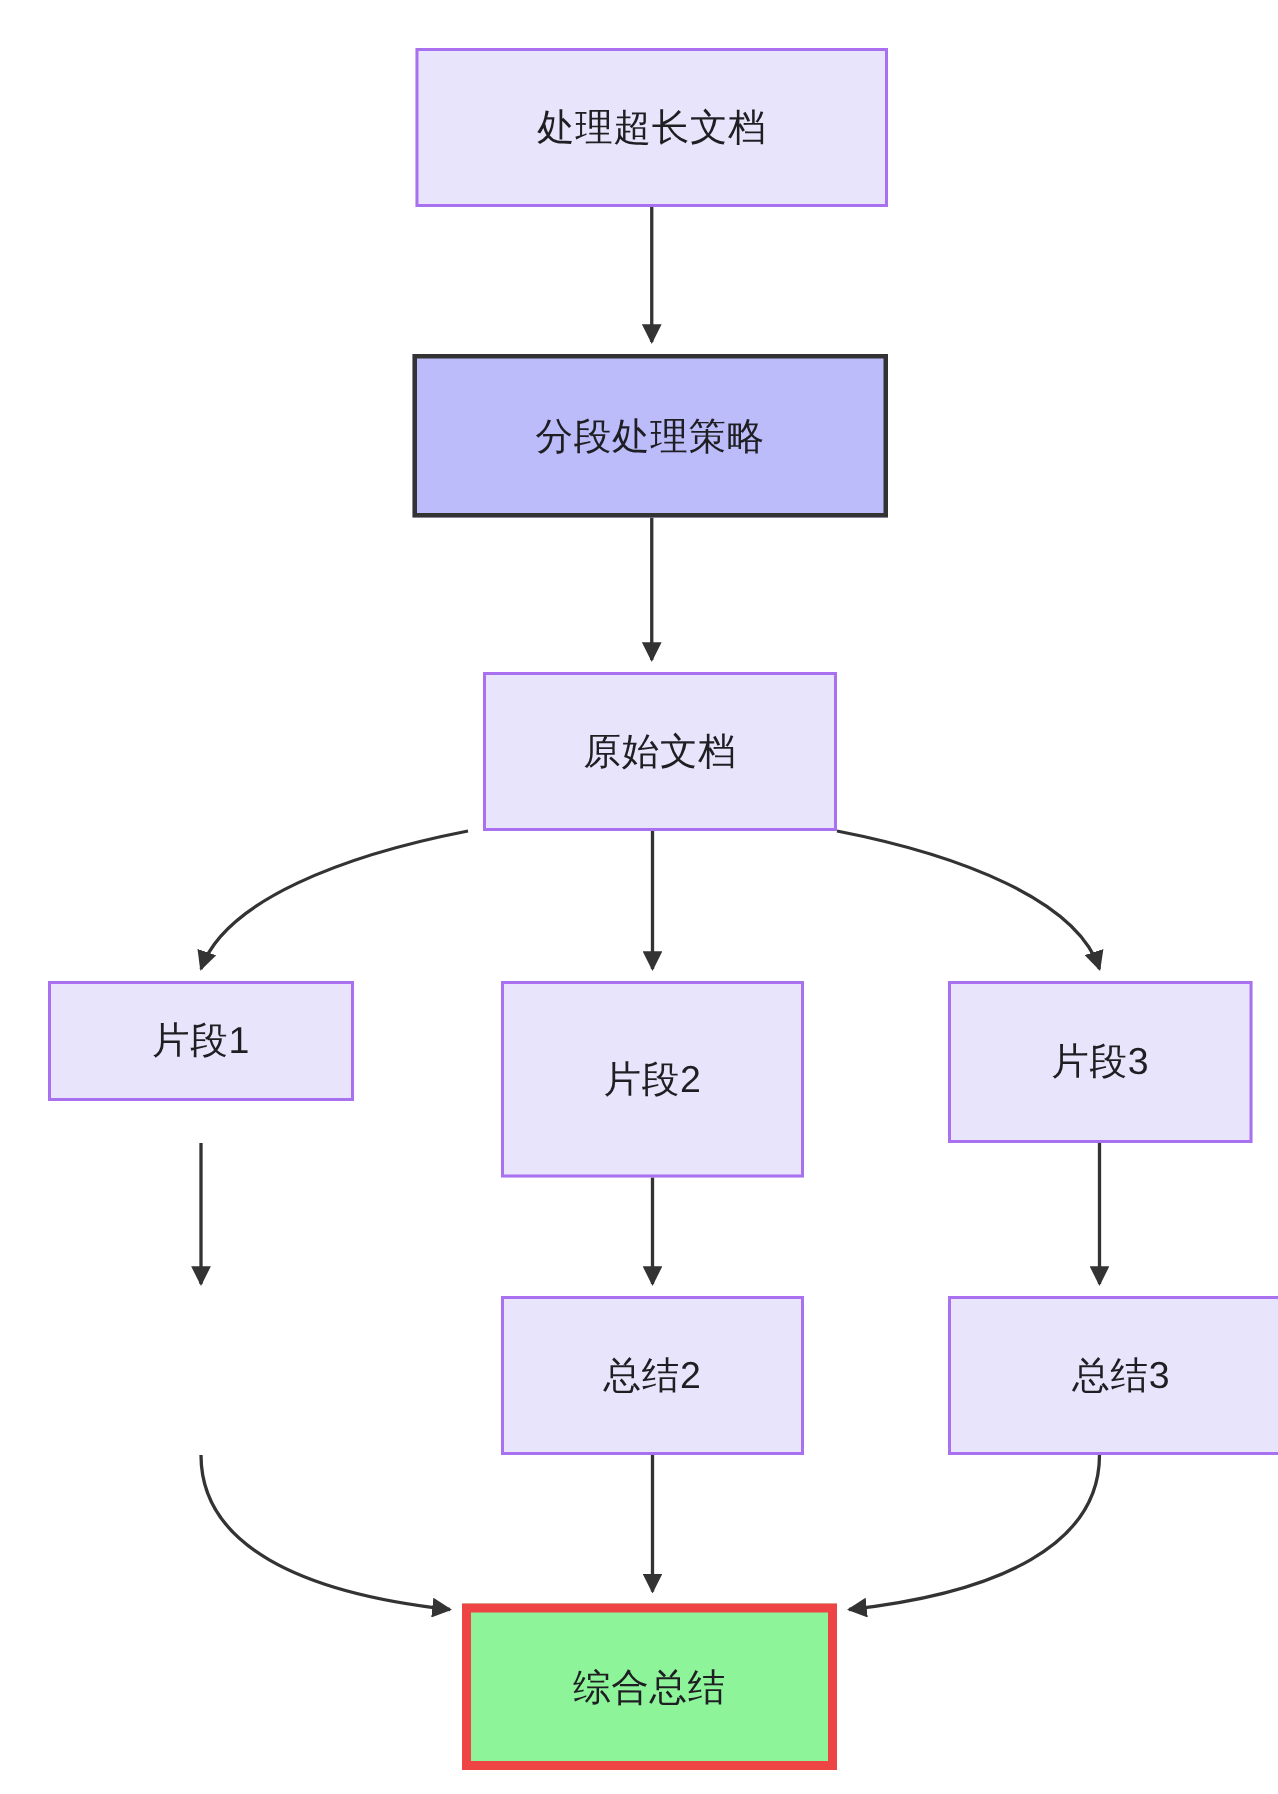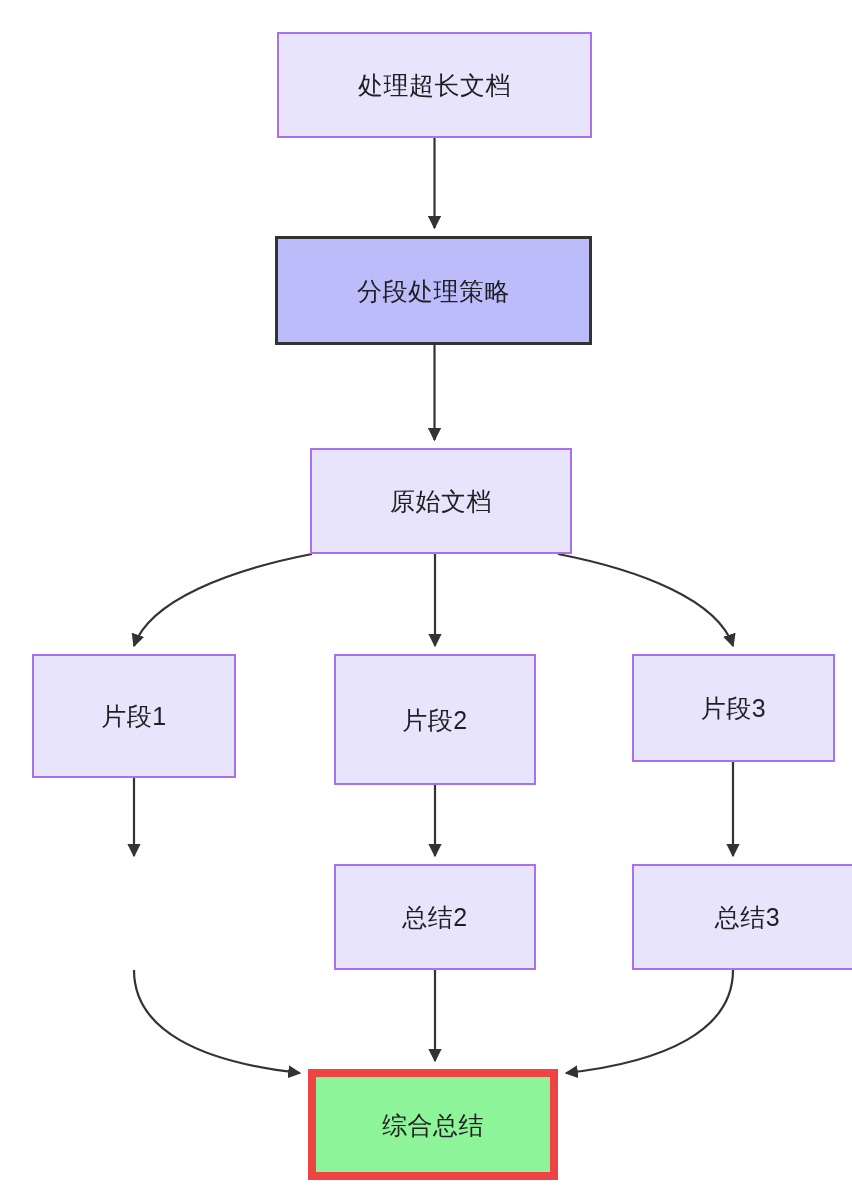--- a/index.html
+++ b/index.html
@@ -38,21 +38,21 @@
   .node-default {
     background: #e8e4fb;
     border: 2px solid #a971f0;
   }
   .node-strong {
     background: #bcbcfb;
     border: 3px solid #333333;
   }
   .node-done {
     background: #8df49a;
-    border: 8px solid #ef4444;
+    border: 6px solid #ef4444;
   }
 </style>
 </head>
 <body>
 
 <div id="canvas">
 
   <svg id="edges" viewBox="0 0 852 1196" xmlns="http://www.w3.org/2000/svg">
     <defs>
       <marker id="arrow" viewBox="0 0 10 10" refX="9" refY="5" markerWidth="6" markerHeight="6" orient="auto-start-reverse">
@@ -79,25 +79,25 @@
   </svg>
 
   <div class="node node-default" style="left:277px; top:32px; width:315px; height:106px;">
     <span>处理超长文档</span>
   </div>
 
   <div class="node node-strong" style="left:275px; top:236px; width:317px; height:109px;">
     <span>分段处理策略</span>
   </div>
 
-  <div class="node node-default" style="left:310px; top:448px; width:262px; height:106px;">
+  <div class="node node-default" style="left:322px; top:448px; width:236px; height:106px;">
     <span>原始文档</span>
   </div>
 
-  <div class="node node-default" style="left:32px; top:654px; width:204px; height:124px;">
+  <div class="node node-default" style="left:32px; top:654px; width:204px; height:80px;">
     <span>片段1</span>
   </div>
 
   <div class="node node-default" style="left:334px; top:654px; width:202px; height:131px;">
     <span>片段2</span>
   </div>
 
   <div class="node node-default" style="left:632px; top:654px; width:203px; height:108px;">
     <span>片段3</span>
   </div>

